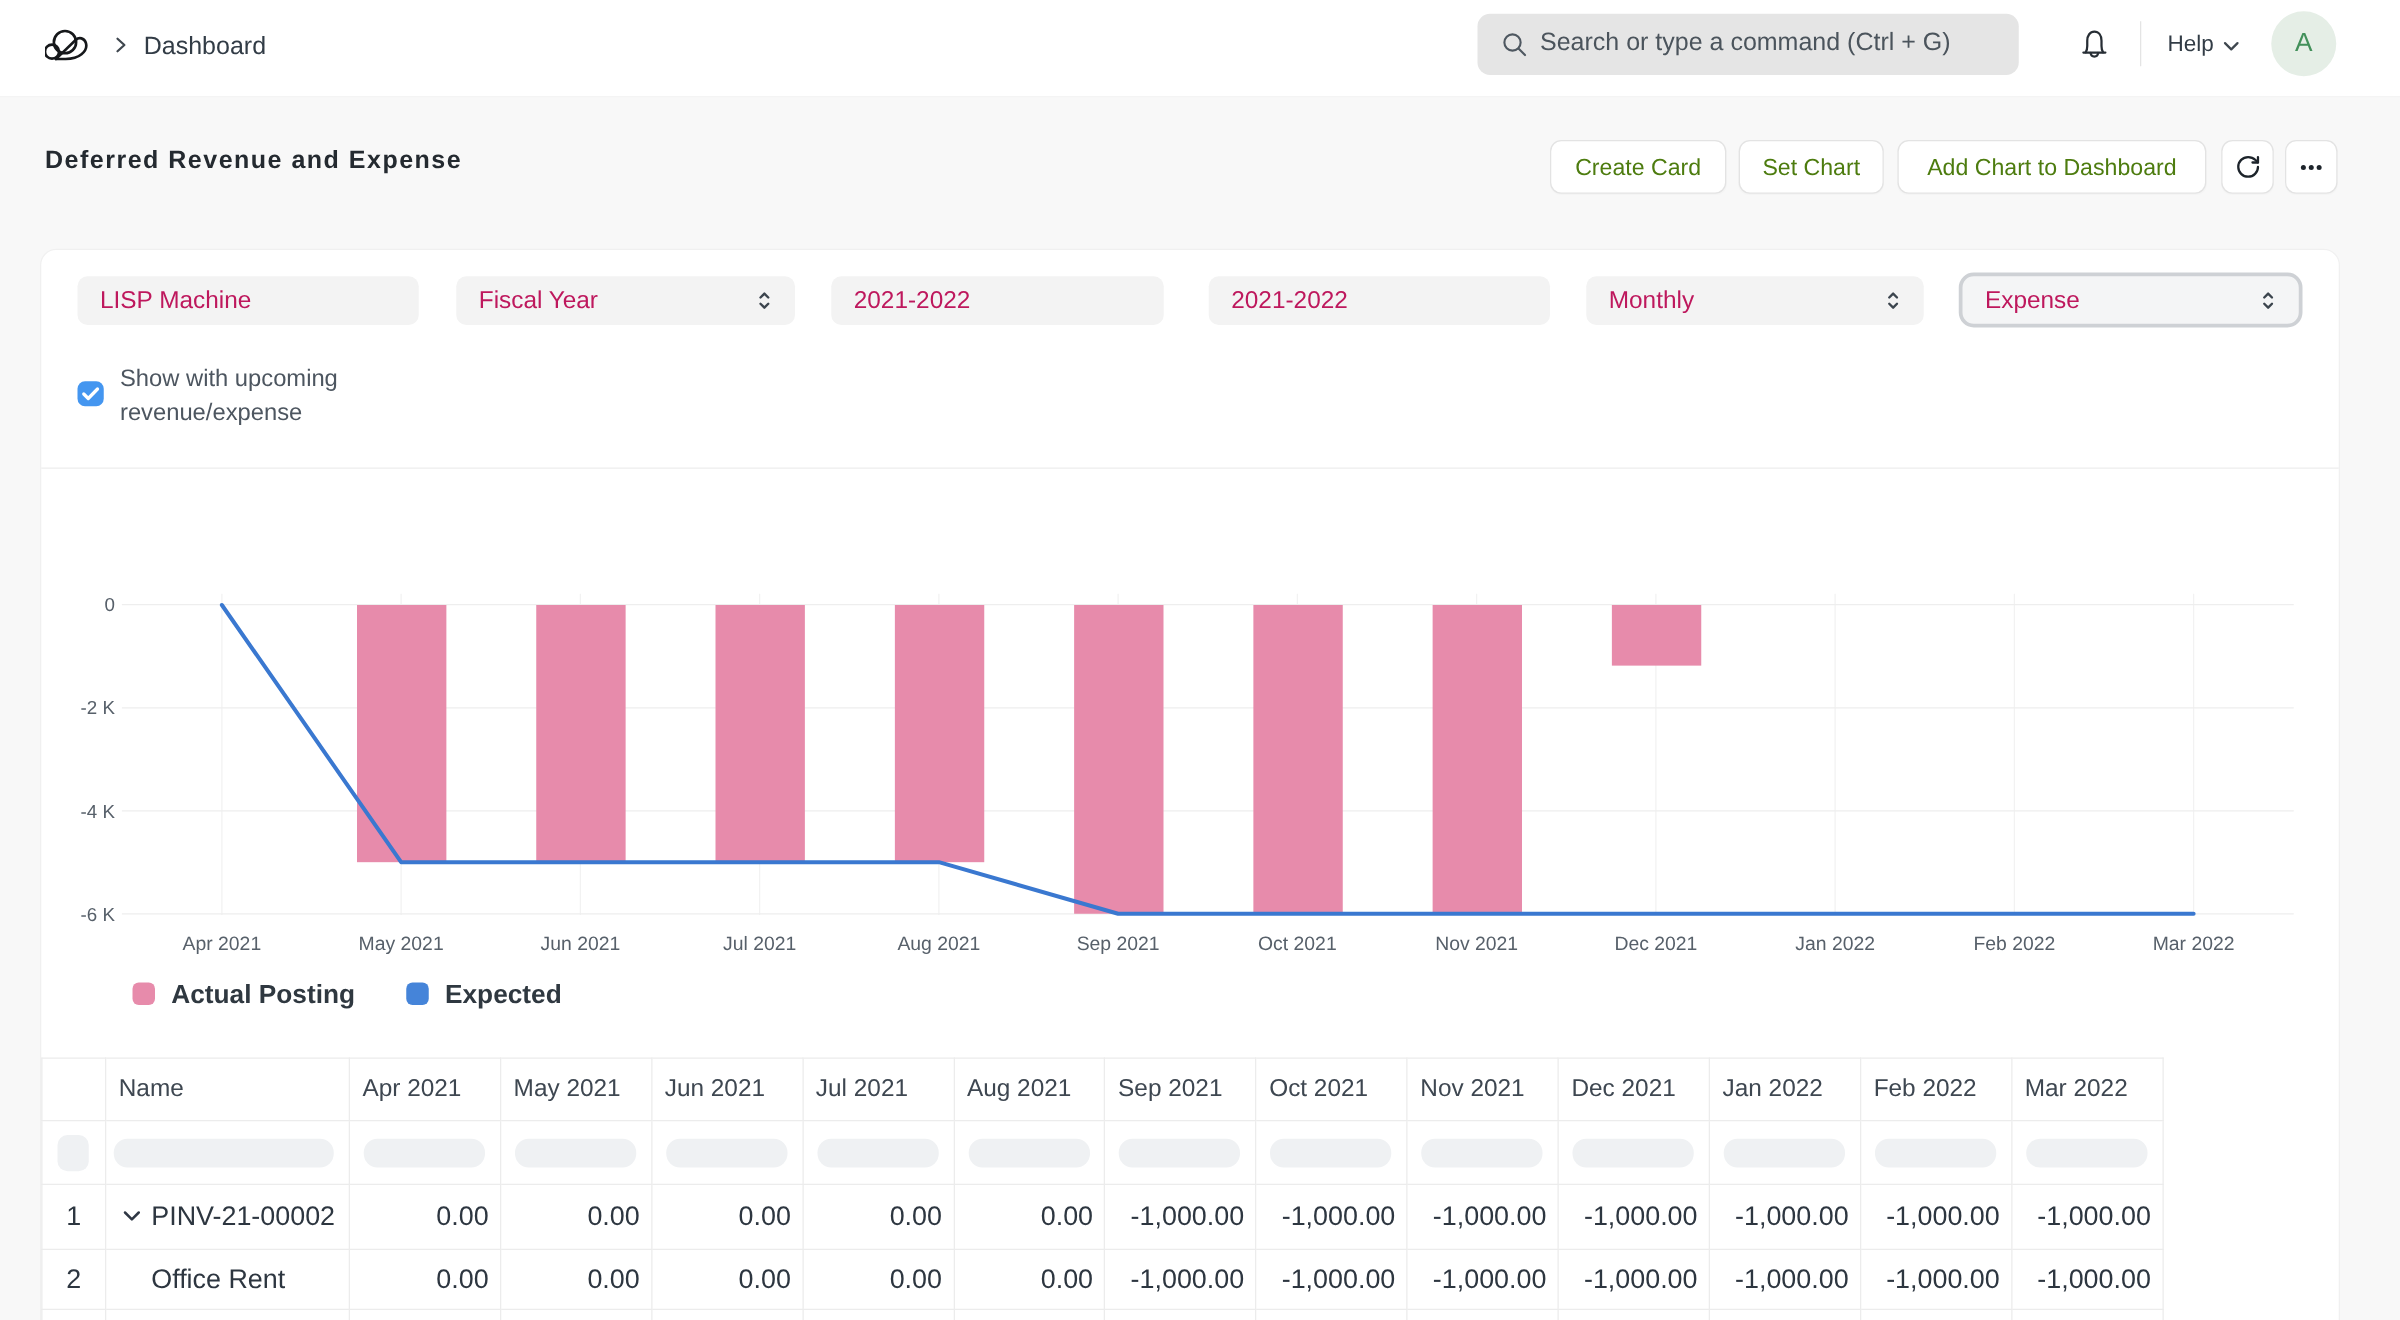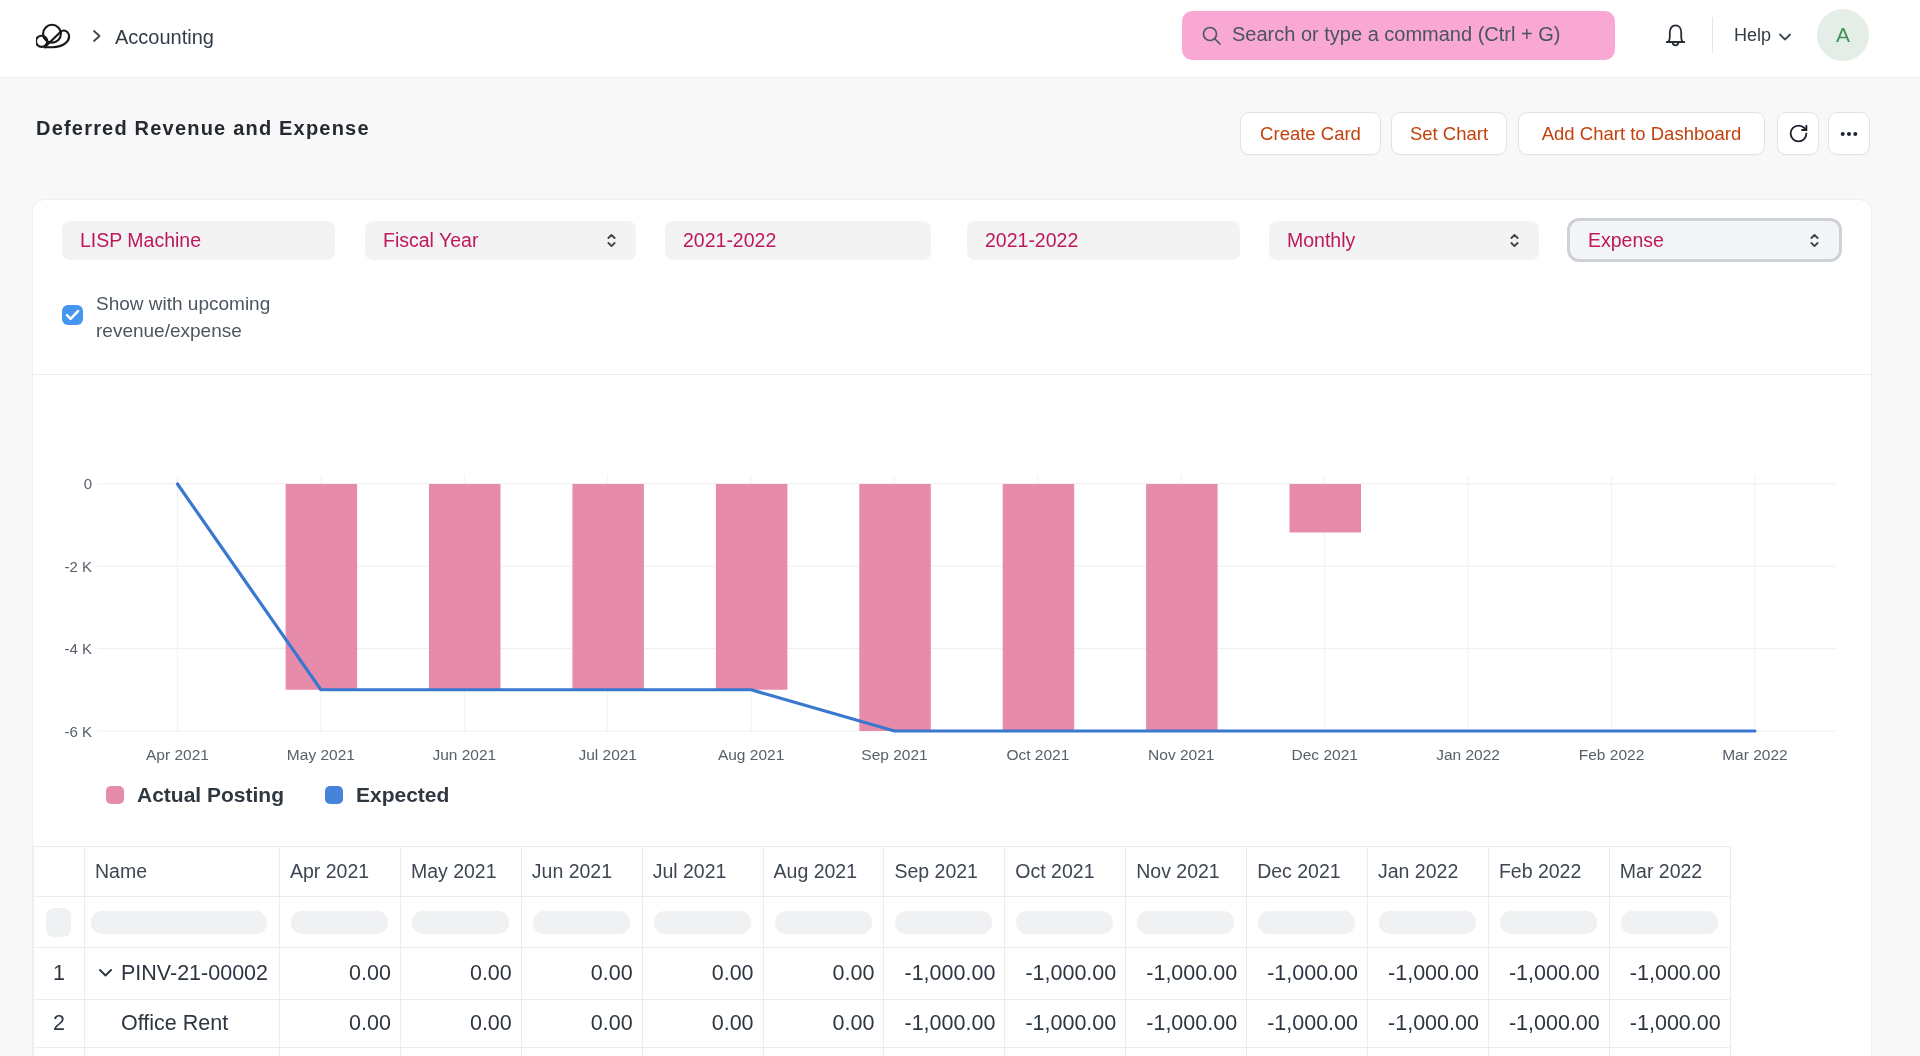--- a/index.html
+++ b/index.html
@@ -1,28 +1,28 @@
 <!DOCTYPE html>
 <html><head>
 <meta charset="utf-8">
 <style>
   * { margin:0; padding:0; box-sizing:border-box; }
   html,body { width:1920px; height:1056px; overflow:hidden; font-family:"Liberation Sans", sans-serif; background:#f8f8f8; }
   .abs { position:absolute; }
   
   .topbar { position:absolute; left:0; top:0; width:1920px; height:78px; background:#ffffff; border-bottom:1px solid #f1f1f1; }
   .crumb-text { position:absolute; left:115px; top:26px; font-size:20px; color:#323c46; font-weight:500; }
-  .searchbox { position:absolute; left:1182px; top:11px; width:433px; height:49px; background:#f9a8d4; border-radius:10px; }
+  .searchbox { position:absolute; left:1182px; top:11px; width:433px; height:49px; background:#e5e5e5; border-radius:10px; }
   .search-ph { position:absolute; left:50px; top:12px; font-size:20px; color:#4b545c; }
   .helptext { position:absolute; left:1734px; top:25px; font-size:18px; color:#323c46; }
   .vsep { position:absolute; left:1712px; top:17px; width:1px; height:36px; background:#e4e4e4; }
   .avatar { position:absolute; left:1817px; top:9px; width:52px; height:52px; border-radius:50%; background:#e5eee6; text-align:center; line-height:52px; font-size:21px; color:#42905a; }
   
   .h1 { position:absolute; left:36px; top:117px; font-size:20px; font-weight:700; color:#242a30; letter-spacing:1.2px; }
-  .btn { position:absolute; top:112px; height:43px; background:#fff; border:1px solid #e3e3e3; border-radius:9px; font-size:18.5px; color:#c2410c; display:flex; align-items:center; justify-content:center; box-shadow:0 1px 1px rgba(0,0,0,0.02); }
+  .btn { position:absolute; top:112px; height:43px; background:#fff; border:1px solid #e3e3e3; border-radius:9px; font-size:18.5px; color:#4d7c0f; display:flex; align-items:center; justify-content:center; box-shadow:0 1px 1px rgba(0,0,0,0.02); }
   
   .card { position:absolute; left:33px; top:200px; width:1838px; height:900px; background:#fff; border-radius:12px; box-shadow:0 0 0 1px rgba(0,0,0,0.03); }
   
   .fin { position:absolute; top:221px; height:39px; background:#f3f3f3; border-radius:8px; font-size:19.5px; color:#be185d; display:flex; align-items:center; padding-left:18px; }
   .divider { position:absolute; left:33px; top:374px; width:1838px; height:1px; background:#ededed; }
   
   .cb { position:absolute; left:62px; top:305px; width:21px; height:20px; border-radius:6px; background:#4496f0; }
   .cb-label { position:absolute; left:96px; top:291px; font-size:19px; line-height:26.5px; color:#4d5660; }
   
   .tablewrap { position:absolute; left:33px; top:846px; }
@@ -42,21 +42,21 @@
 <div class="topbar">
   <svg class="abs" style="left:36px; top:21px;" width="35" height="29" viewBox="0 0 35 29" fill="none" stroke="#16181b" stroke-width="2.1" stroke-linecap="round">
     <circle cx="5.6" cy="20.3" r="5.6"></circle>
     <circle cx="16" cy="12.7" r="8.9"></circle>
     <path d="M 24.6,10.9 C 27.3,8.4 31.4,9.5 32.6,13 C 33.7,16.2 32.3,19.9 29.2,22.4 C 26.3,24.7 21.8,26.1 16.5,26.2 L 8.8,26.2"></path>
     <path d="M 8.7,26.3 L 24.7,10.8"></path>
   </svg>
   <svg class="abs" style="left:90px; top:29px;" width="13" height="14" viewBox="0 0 13 14" fill="none" stroke="#3f474f" stroke-width="1.8" stroke-linecap="round" stroke-linejoin="round">
     <path d="M 4,2 L 9.5,7 L 4,12"></path>
   </svg>
-  <div class="crumb-text">Accounting</div>
+  <div class="crumb-text">Dashboard</div>
   <div class="searchbox">
     <svg class="abs" style="left:19px; top:14px;" width="21" height="21" viewBox="0 0 21 21" fill="none" stroke="#4f5861" stroke-width="1.7" stroke-linecap="round">
       <circle cx="9" cy="9" r="6.5"></circle>
         <path d="M 14,14 L 19,19"></path>
     </svg>
     <div class="search-ph">Search or type a command (Ctrl + G)</div>
   </div>
   <svg class="abs" style="left:1664px; top:23px;" width="23" height="25" viewBox="0 0 23 25" fill="none" stroke="#272e35" stroke-width="1.8" stroke-linecap="round" stroke-linejoin="round">
     <path d="M 2.7,19 L 20.3,19"></path>
     <path d="M 4.6,18.8 C 5.4,17.3 5.8,15.6 5.8,13.7 L 5.8,9.6 C 5.8,5.4 8,2.3 11.5,2.3 C 15,2.3 17.2,5.4 17.2,9.6 L 17.2,13.7 C 17.2,15.6 17.6,17.3 18.4,18.8"></path>

